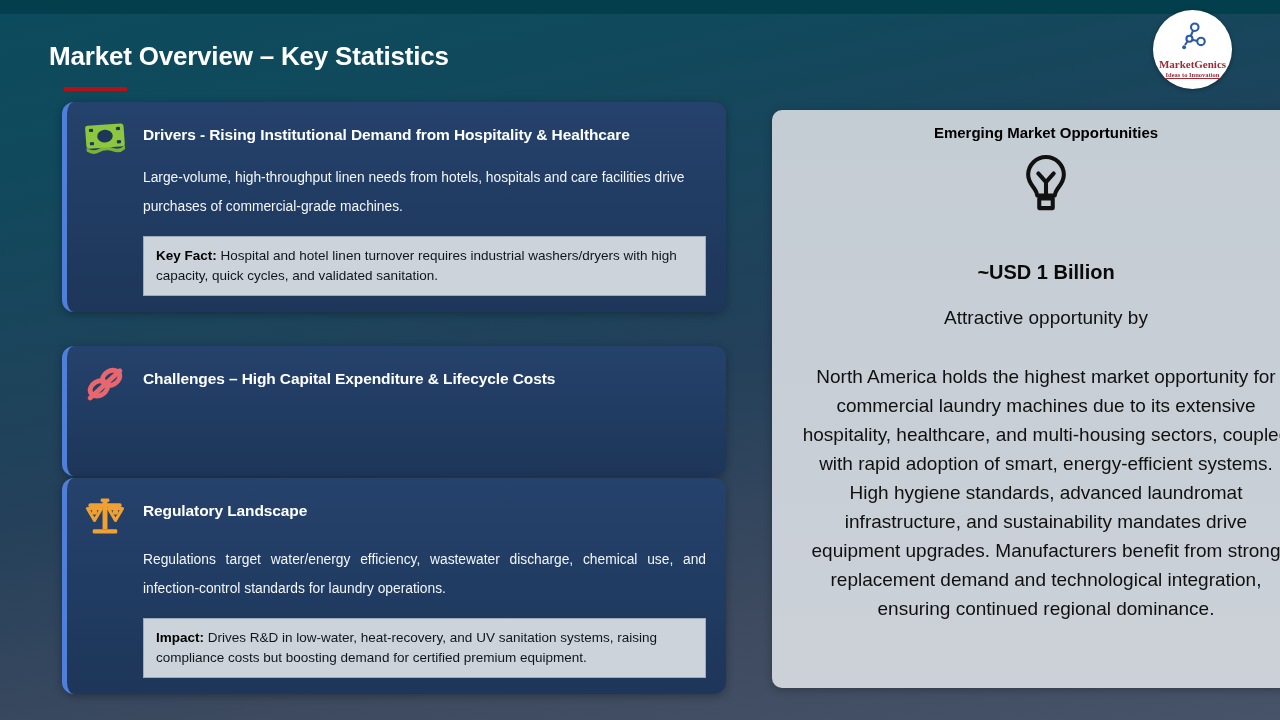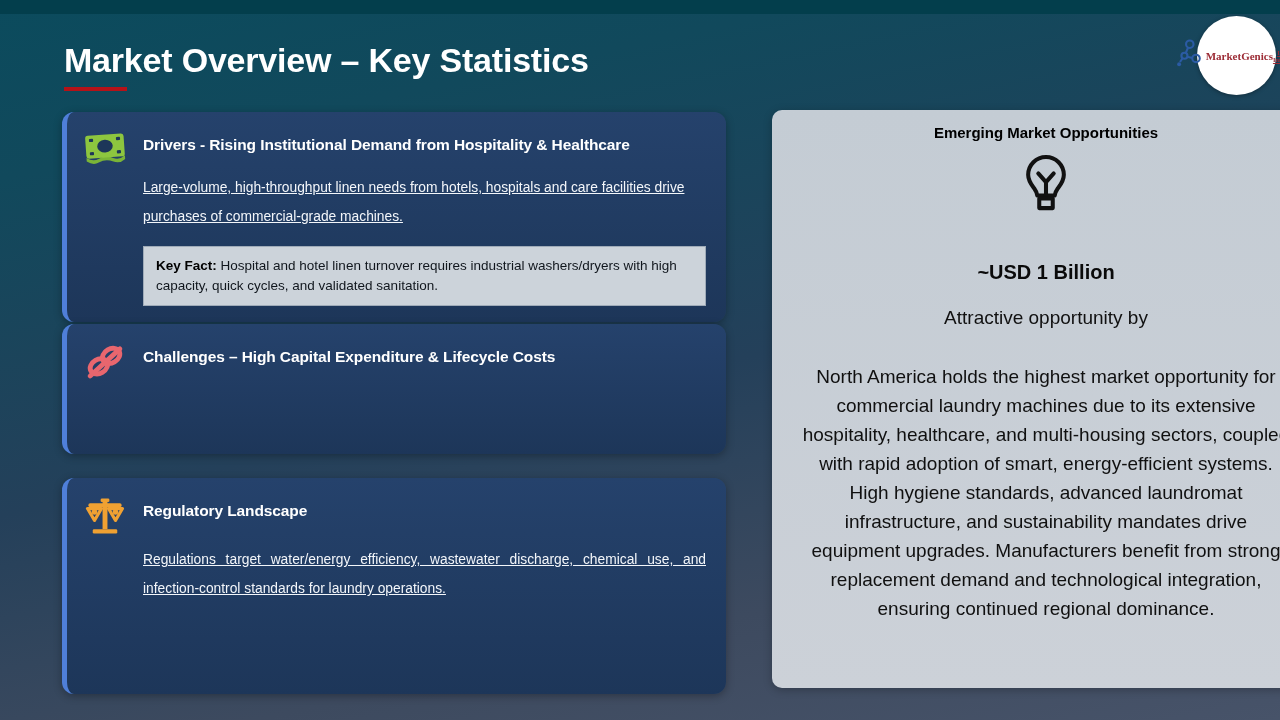--- a/index.html
+++ b/index.html
@@ -6,50 +6,50 @@
   html,body { width:1280px; height:720px; }
   body { font-family:"Liberation Sans","DejaVu Sans",sans-serif; }
 
   .slide {
     position:relative; width:1280px; height:720px; overflow:hidden;
     background:linear-gradient(168deg,#0b4b5d 0%,#11495c 18%,#24405a 52%,#3d4a5f 78%,#475369 100%);
   }
   .top-strip { position:absolute; left:0; top:0; width:1280px; height:14px; background:#033e4c; }
 
   .slide-title {
-    position:absolute; left:64px; top:41px; color:#ffffff;
-    font-size:34px; font-weight:bold; letter-spacing:-0.2px;
+    position:absolute; left:49px; top:41px; color:#ffffff;
+    font-size:26px; font-weight:bold; letter-spacing:-0.2px;
   }
   .title-underline { position:absolute; left:64px; top:87px; width:63px; height:4px; background:#b51218; }
 
   .logo {
-    position:absolute; left:1153px; top:16px; width:79px; height:79px; border-radius:50%;
-    background:#ffffff; display:flex; flex-direction:row; align-items:center; justify-content:center;
-    box-shadow:0 1px 4px rgba(0,0,0,.35); text-align:center;margin-left:44px;
+    position:absolute; left:1153px; top:10px; width:79px; height:79px; border-radius:50%;
+    background:#ffffff; display:flex; flex-direction:column; align-items:center; justify-content:center;
+    box-shadow:0 1px 4px rgba(0,0,0,.35); text-align:center;
   }
   .logo-name { font-family:"Liberation Serif","DejaVu Serif",serif; font-weight:bold; font-size:11px; color:#9c2b35; margin-top:1px; }
   .logo-tagline { font-family:"Liberation Serif","DejaVu Serif",serif; font-size:6.5px; font-weight:bold; color:#9c2b35; text-decoration:underline; margin-top:1px; }
 
   .card {
     position:absolute; left:62px; width:664px; border-radius:12px;
     border-left:5px solid #4f7fd9;
     background:linear-gradient(180deg,#25426c 0%,#1d3659 100%);
     box-shadow:0 2px 8px rgba(0,0,0,.3);
     padding:18px 20px 14px 16px; color:#ffffff;
   }
-  .card-1 { top:112px; height:210px; }
-  .card-2 { top:324px; height:130px; }
+  .card-1 { top:102px; height:210px; }
+  .card-2 { top:346px; height:130px; }
   .card-3 { top:478px; height:216px; }
 
   .card-head { display:flex; align-items:flex-start; gap:16px; }
   .card-icon { width:44px; flex:none; display:flex; justify-content:center; margin-top:0; }
   .card-heading { font-size:15.5px; font-weight:bold; margin-top:6px; letter-spacing:-0.1px; }
 
   .card-body {
-    margin-left:60px; margin-top:9px; font-size:13.8px; line-height:29px; color:#f3f6fa;text-decoration:underline;
+    margin-left:60px; margin-top:9px; font-size:13.8px; line-height:29px; color:#f3f6fa;
   }
   .card-body.justified { text-align:justify; }
 
   .callout {
     margin-left:60px; margin-top:15px; background:#ccd3da; border:1px solid #9fabb8;
     border-radius:0; padding:9px 12px; color:#10161d; font-size:13.5px; line-height:20px;
   }
   .callout b { color:#000000; }
 
   .opp-panel {
@@ -146,20 +146,24 @@
           </g>
           <g fill="none" stroke="#f0a132" stroke-width="3.6" stroke-linejoin="round">
             <path d="M4 13.5 L20 13.5 L12 27 Z"></path>
             <path d="M28 13.5 L44 13.5 L36 27 Z"></path>
           </g>
         </svg>
       </span>
       <div class="card-heading">Regulatory Landscape</div>
     </div>
     <div class="card-body justified">Regulations target water/energy efficiency, wastewater discharge, chemical use, and infection-control standards for laundry operations.</div>
+    <div class="callout">
+      <b>Impact:</b>
+      <span>Drives R&amp;D in low-water, heat-recovery, and UV sanitation systems, raising compliance costs but boosting demand for certified premium equipment.</span>
+    </div>
   </div>
 
   <div class="opp-panel">
     <div class="opp-title">Emerging Market Opportunities</div>
     <div class="opp-bulb">
       <svg width="54" height="62" viewBox="0 0 56 64">
         <g fill="none" stroke="#111111" stroke-width="4.2" stroke-linejoin="round" stroke-linecap="round">
           <path d="M28 4 a18.5 18.5 0 0 1 18.5 18.5 c0 6.5 -3.5 10.5 -6.5 14.5 c-1.5 2 -2.5 4 -3 7 h-18 c-0.5 -3 -1.5 -5 -3 -7 c-3 -4 -6.5 -8 -6.5 -14.5 a18.5 18.5 0 0 1 18.5 -18.5 z"></path>
           <path d="M20 21 l8 9 l8 -9"></path>
           <path d="M28 30 v14"></path>

